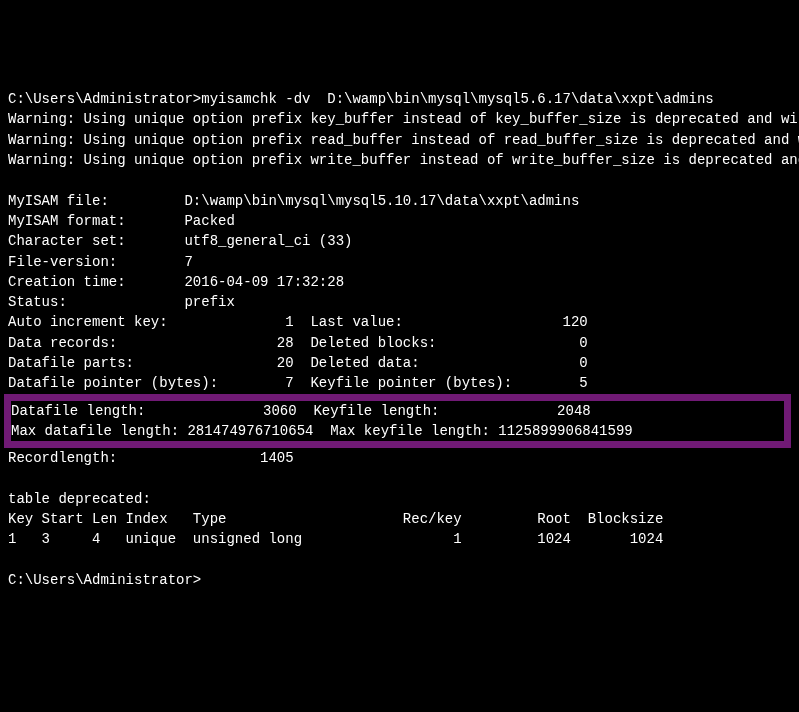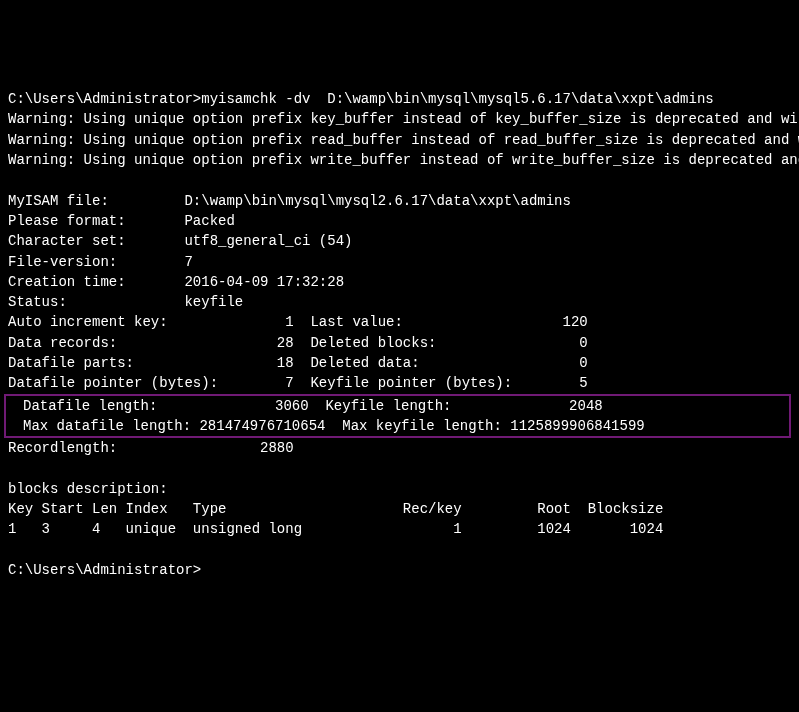--- a/index.html
+++ b/index.html
@@ -10,49 +10,49 @@
       line-height: 1.45;
       margin: 0;
       padding: 8px;
       width: 799px;
       height: 712px;
       box-sizing: border-box;
       white-space: pre;
       overflow: hidden;
     }
     .highlight-box {
-      border: 2px solid #701a75;
+      border: 7px solid #701a75;
       display: block;
       margin-left: -4px;
-      padding-left: 17px;
+      padding-left: 0;
     }
   </style>
 </head>
 <body>
 
 
 
 <span>C:\Users\Administrator&gt;myisamchk -dv  D:\wamp\bin\mysql\mysql5.6.17\data\xxpt\admins</span>
 <span>Warning: Using unique option prefix key_buffer instead of key_buffer_size is deprecated and will be removed in a future release. Please use the full name instead.</span>
 <span>Warning: Using unique option prefix read_buffer instead of read_buffer_size is deprecated and will be removed in a future release. Please use the full name instead.</span>
 <span>Warning: Using unique option prefix write_buffer instead of write_buffer_size is deprecated and will be removed in a future release. Please use the full name instead.</span>
 
-<span>MyISAM file:         D:\wamp\bin\mysql\mysql2.6.17\data\xxpt\admins</span>
-<span>Please format:       Packed</span>
-<span>Character set:       utf8_general_ci (54)</span>
+<span>MyISAM file:         D:\wamp\bin\mysql\mysql5.10.17\data\xxpt\admins</span>
+<span>MyISAM format:       Packed</span>
+<span>Character set:       utf8_general_ci (33)</span>
 <span>File-version:        7</span>
 <span>Creation time:       2016-04-09 17:32:28</span>
-<span>Status:              keyfile</span>
+<span>Status:              prefix</span>
 <span>Auto increment key:              1  Last value:                   120</span>
 <span>Data records:                   28  Deleted blocks:                 0</span>
-<span>Datafile parts:                 18  Deleted data:                   0</span>
+<span>Datafile parts:                 20  Deleted data:                   0</span>
 <span>Datafile pointer (bytes):        7  Keyfile pointer (bytes):        5</span>
 <span class="highlight-box"><span>Datafile length:              3060  Keyfile length:              2048</span>
-<span>Max datafile length: 281474976710654  Max keyfile length: 1125899906841599</span></span><span>Recordlength:                 2880</span>
+<span>Max datafile length: 281474976710654  Max keyfile length: 1125899906841599</span></span><span>Recordlength:                 1405</span>
 
-<span>blocks description:</span>
+<span>table deprecated:</span>
 <span>Key Start Len Index   Type                     Rec/key         Root  Blocksize</span>
 <span>1   3     4   unique  unsigned long                  1         1024       1024</span>
 
 <span>C:\Users\Administrator&gt;</span>
 
 
 
 
 </body></html>

